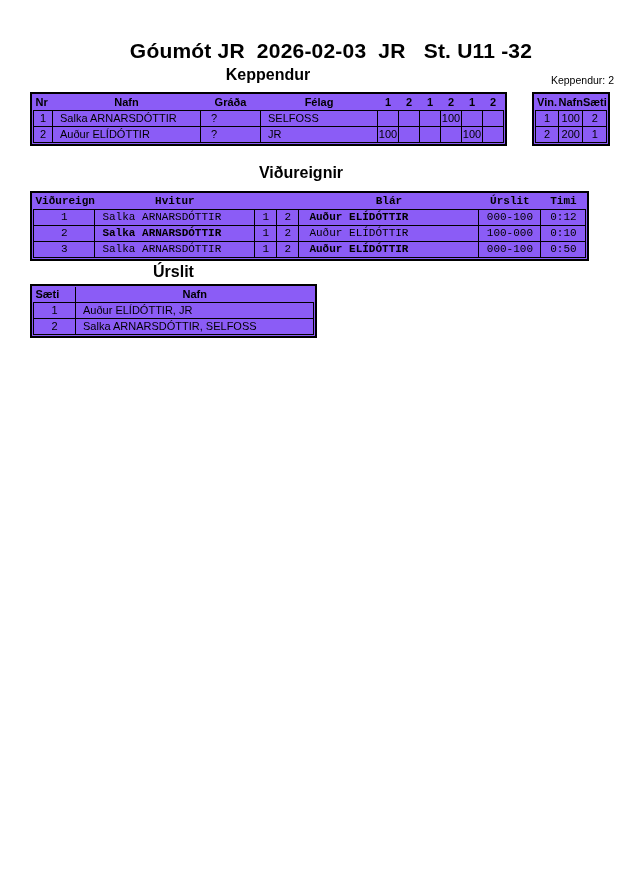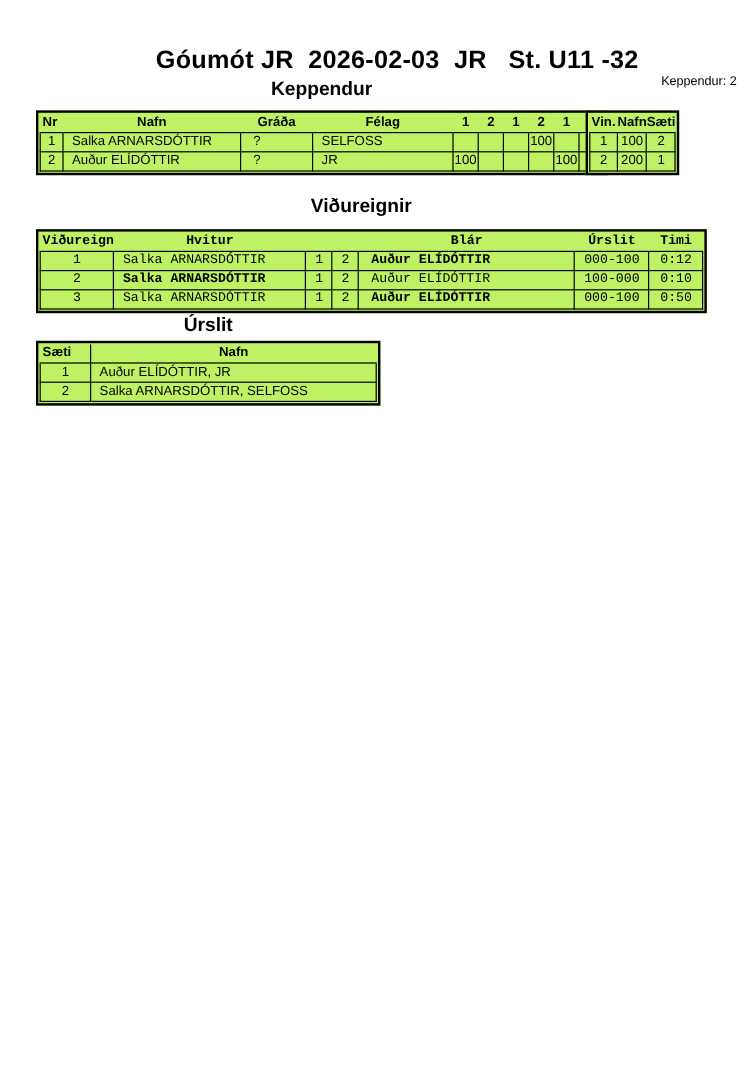--- a/index.html
+++ b/index.html
@@ -20,33 +20,33 @@
     font-size: 21px; font-weight: bold;
     white-space: pre;
     letter-spacing: 0.2px;
   }
   .sec-title { position: absolute; text-align: center; font-weight: bold; font-size: 16px; }
   #kepp-title   { top: 66px;  left: 30px; width: 476px; }
   #match-title  { top: 164px; left: 30px; width: 542px; }
   #result-title { top: 263px; left: 30px; width: 287px; }
 
   .kepp-count {
-    position: absolute; top: 62px; right: 16px;
+    position: absolute; top: 74px; right: 16px;
     font-size: 10.5px;
     padding-left: 44px;
   }
 
   .frame {
     position: absolute;
     border: 2px solid #000;
     padding: 1px;
-    background: #bef264;
+    background: #8b5cf6;
   }
   #frameA { left: 30px; top: 92px; }
-  #frameB { left: 488px; top: 92px; }
+  #frameB { left: 532px; top: 92px; }
   #frameM { left: 30px; top: 191px; font-family: Liberation Mono, monospace; }
   #frameR { left: 30px; top: 284px; }
 
   table { border-collapse: collapse; table-layout: fixed; }
   th, td {
     font-size: 11px;
     height: 15px;
     padding: 0;
     overflow: hidden;
     white-space: nowrap;

